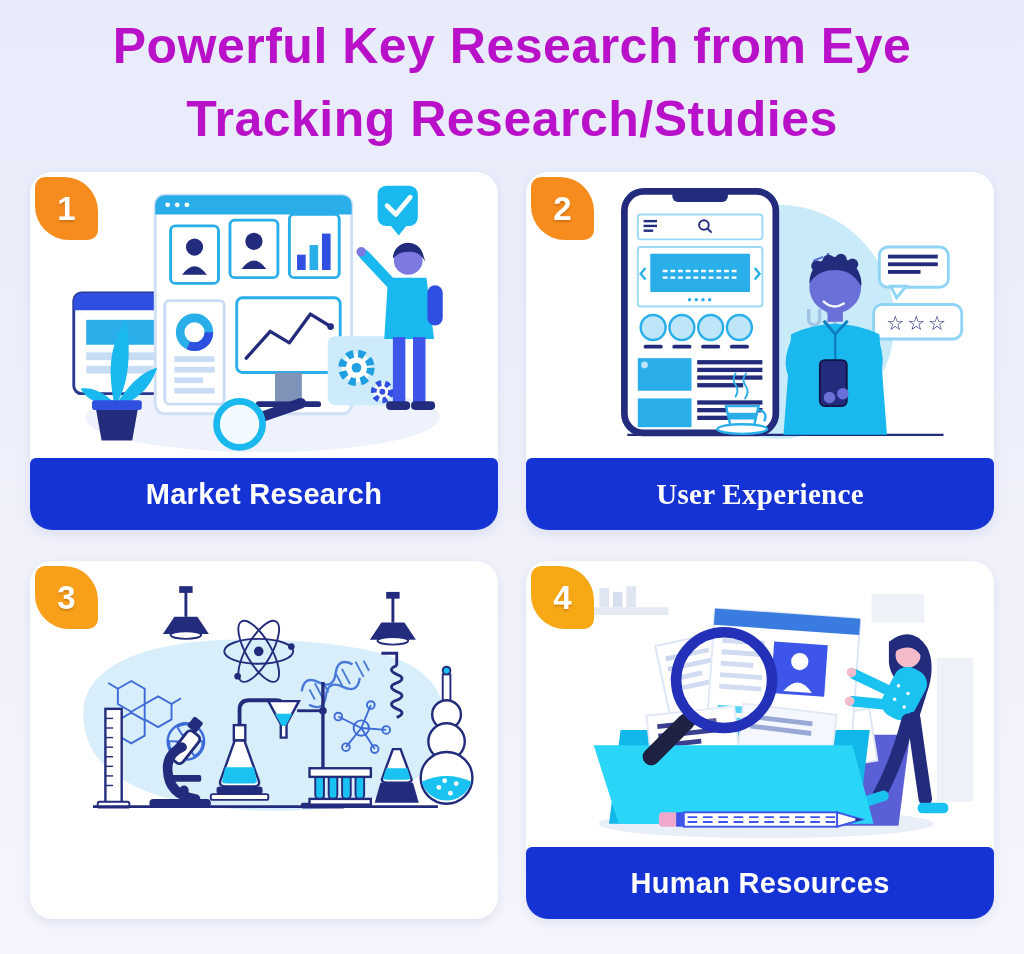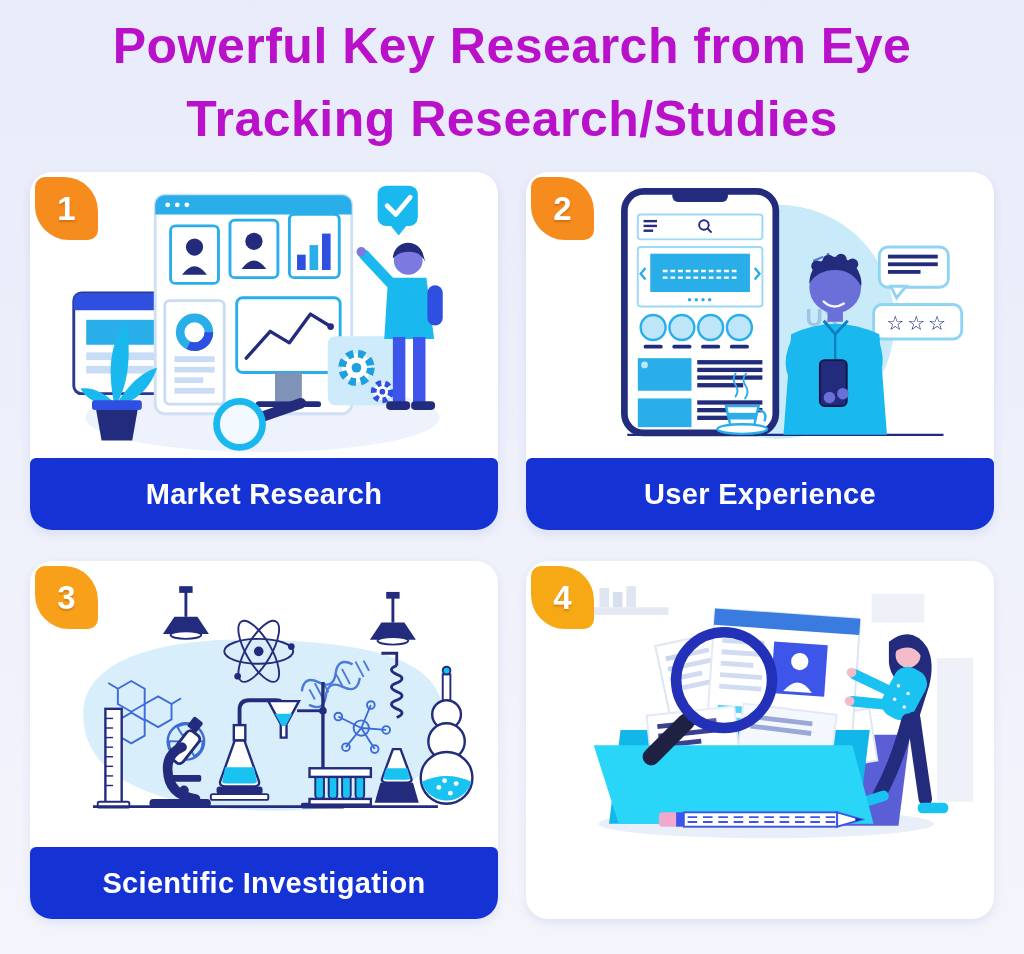--- a/index.html
+++ b/index.html
@@ -236,21 +236,21 @@
         <g>
           <path d="M208 228 q4 -6 0 -12 q-4 -6 0 -12" fill="none" stroke="#29AEEA" stroke-width="2" stroke-linecap="round"></path>
           <path d="M218 230 q5 -7 0 -14 q-4 -6 1 -12" fill="none" stroke="#29AEEA" stroke-width="2" stroke-linecap="round"></path>
           <path d="M232 242 q10 2 6 12" fill="none" stroke="#29AEEA" stroke-width="2.5"></path>
           <path d="M198 238 h34 l-5 22 h-24 z" fill="#fff" stroke="#29AEEA" stroke-width="2.5"></path>
           <rect x="200" y="245" width="30" height="7" fill="#29AEEA"></rect>
           <ellipse cx="215" cy="262" rx="26" ry="5" fill="#fff" stroke="#29AEEA" stroke-width="2.5"></ellipse>
         </g>
       </svg>
     </div>
-    <div class="banner" style="background: rgb(21, 51, 212);">User Experience</div>
+    <div class="banner" style="background: rgb(21, 51, 212); font-family: Liberation Serif, serif;">User Experience</div>
   </div>
 
   <div class="card">
     <div class="badge" style="background: rgb(249, 160, 27);">3</div>
     <div class="illus">
       <svg viewBox="0 0 467 288">
         <path d="M45 150 C48 95 130 72 235 76 C340 80 425 92 422 165 C419 228 345 258 228 254 C105 250 42 212 45 150 Z" fill="#D9EEFB"></path>
         <g transform="translate(152,26)">
           <rect x="-7" y="-6" width="14" height="7" fill="#232C7C"></rect>
           <line x1="0" y1="0" x2="0" y2="26" stroke="#232C7C" stroke-width="3"></line>
@@ -372,21 +372,20 @@
           <circle cx="0" cy="30" r="27" fill="#fff" stroke="#232C7C" stroke-width="2.5"></circle>
           <path d="M-26 34 Q0 22 26 34 A27 27 0 0 1 -26 34 Z" fill="#19C2F0"></path>
           <circle cx="-8" cy="40" r="2.5" fill="#fff"></circle>
             <circle cx="4" cy="46" r="2.5" fill="#fff"></circle>
           <circle cx="10" cy="36" r="2.5" fill="#fff"></circle>
             <circle cx="-2" cy="33" r="2.5" fill="#fff"></circle>
         </g>
         <line x1="55" y1="250" x2="415" y2="250" stroke="#232C7C" stroke-width="3"></line>
       </svg>
     </div>
-    <div class="banner" style="background: rgb(21, 51, 212);">Scientific Investigation</div>
   </div>
 
   <div class="card">
     <div class="badge" style="background: rgb(247, 168, 21);">4</div>
     <div class="illus">
       <svg viewBox="0 0 467 288">
         <ellipse cx="240" cy="268" rx="175" ry="15" fill="#E9EFF8"></ellipse>
         <g>
           <rect x="60" y="42" width="78" height="8" fill="#E4E9F3"></rect>
           <rect x="66" y="22" width="10" height="20" fill="#DFE5F1"></rect>
@@ -477,15 +476,16 @@
           <rect x="128" y="256" width="20" height="15" rx="4" fill="#F0A8CC"></rect>
           <rect x="146" y="256" width="8" height="15" fill="#3D55E8"></rect>
           <rect x="154" y="256" width="160" height="15" fill="#fff" stroke="#3D55E8" stroke-width="2"></rect>
           <line x1="158" y1="261" x2="312" y2="261" stroke="#3D55E8" stroke-width="2" stroke-dasharray="10 6"></line>
           <line x1="158" y1="266" x2="312" y2="266" stroke="#3D55E8" stroke-width="2" stroke-dasharray="10 6"></line>
           <path d="M314 256 L340 263.5 L314 271 Z" fill="#fff" stroke="#3D55E8" stroke-width="2"></path>
           <path d="M333 261.8 L340 263.5 L333 265.2 Z" fill="#232C7C"></path>
         </g>
       </svg>
     </div>
+    <div class="banner" style="background: rgb(21, 51, 212);">Human Resources</div>
   </div>
 
 </div>
 
 </body></html>

